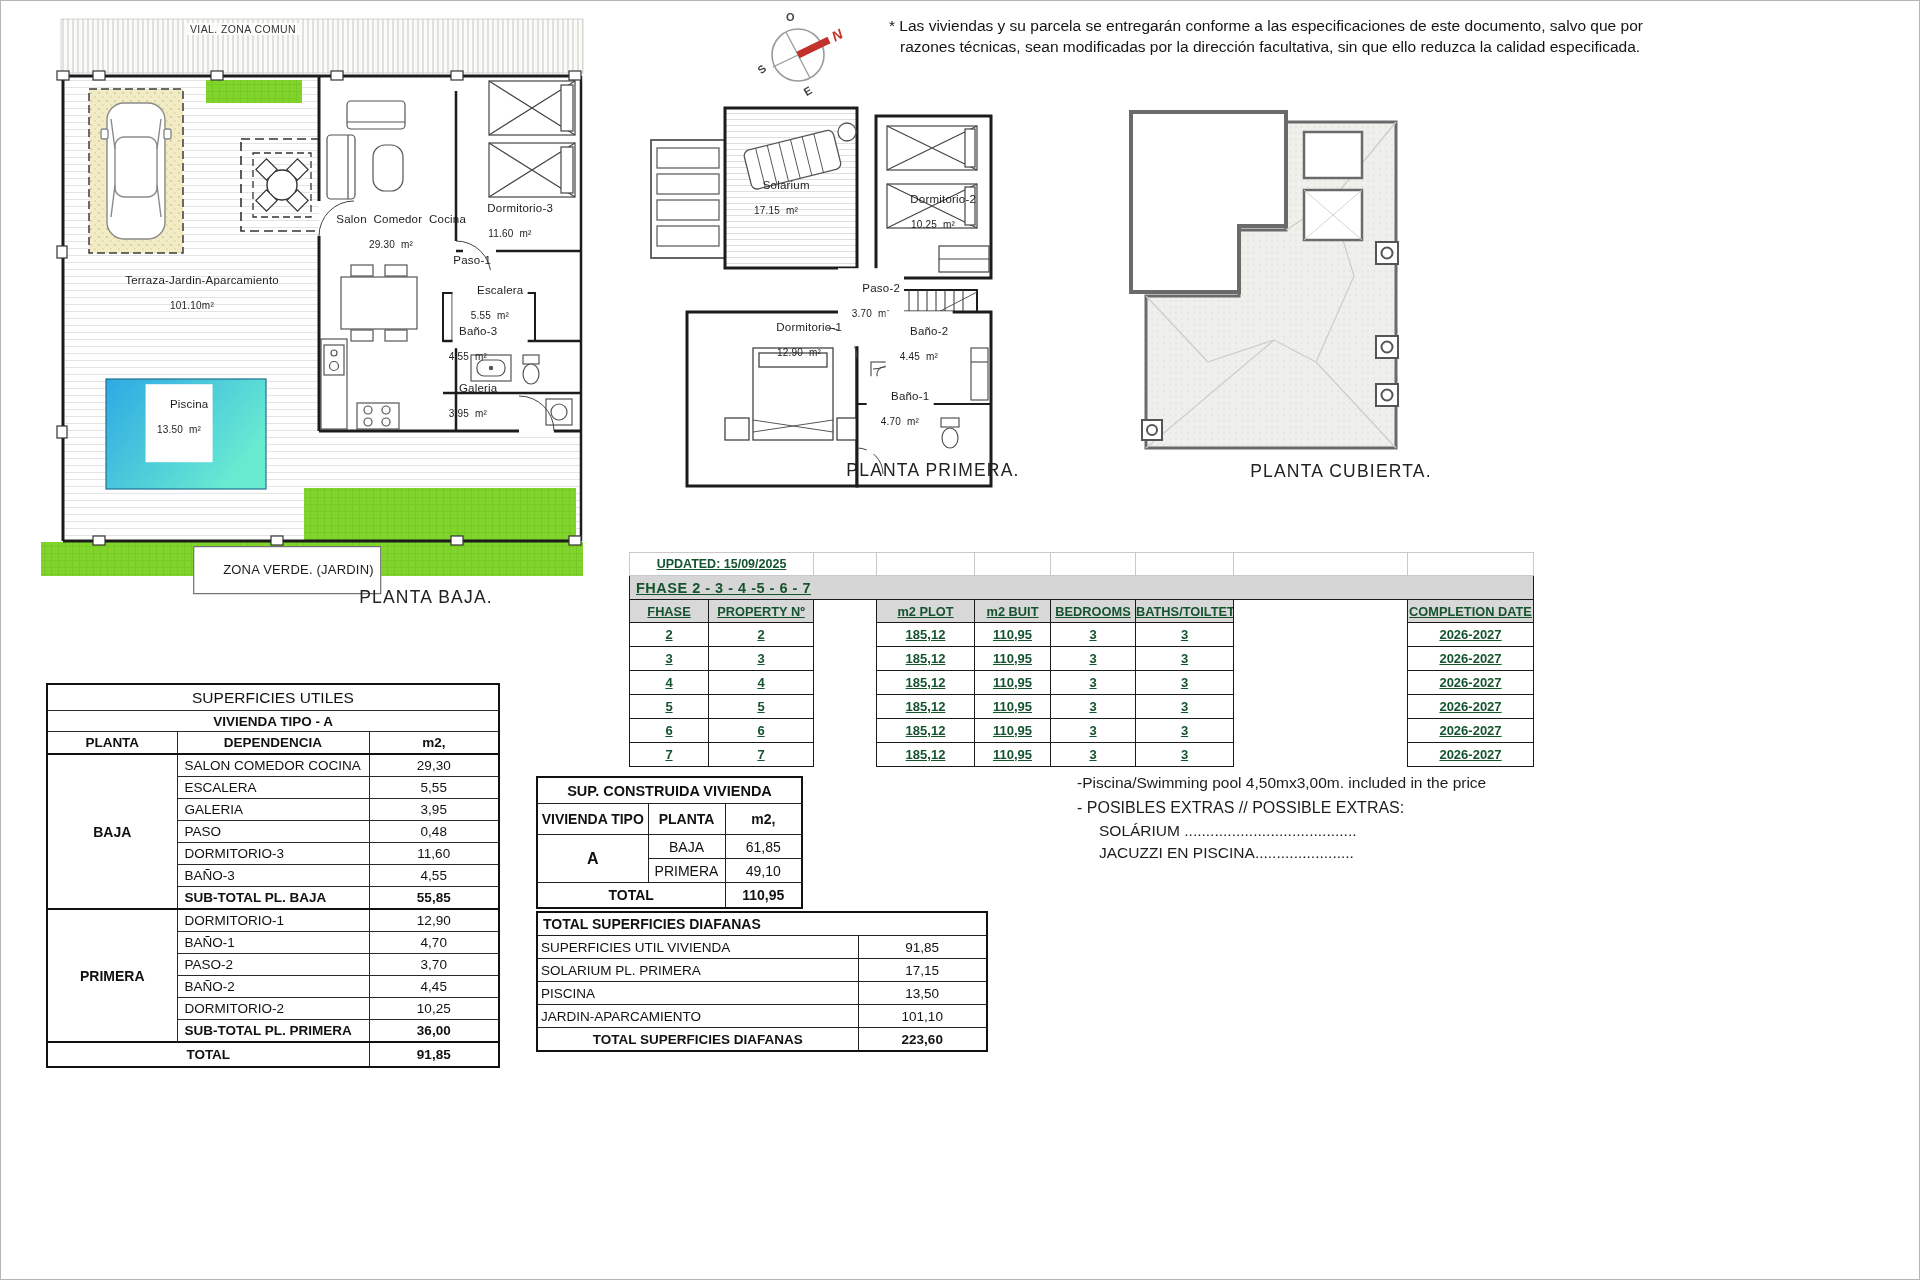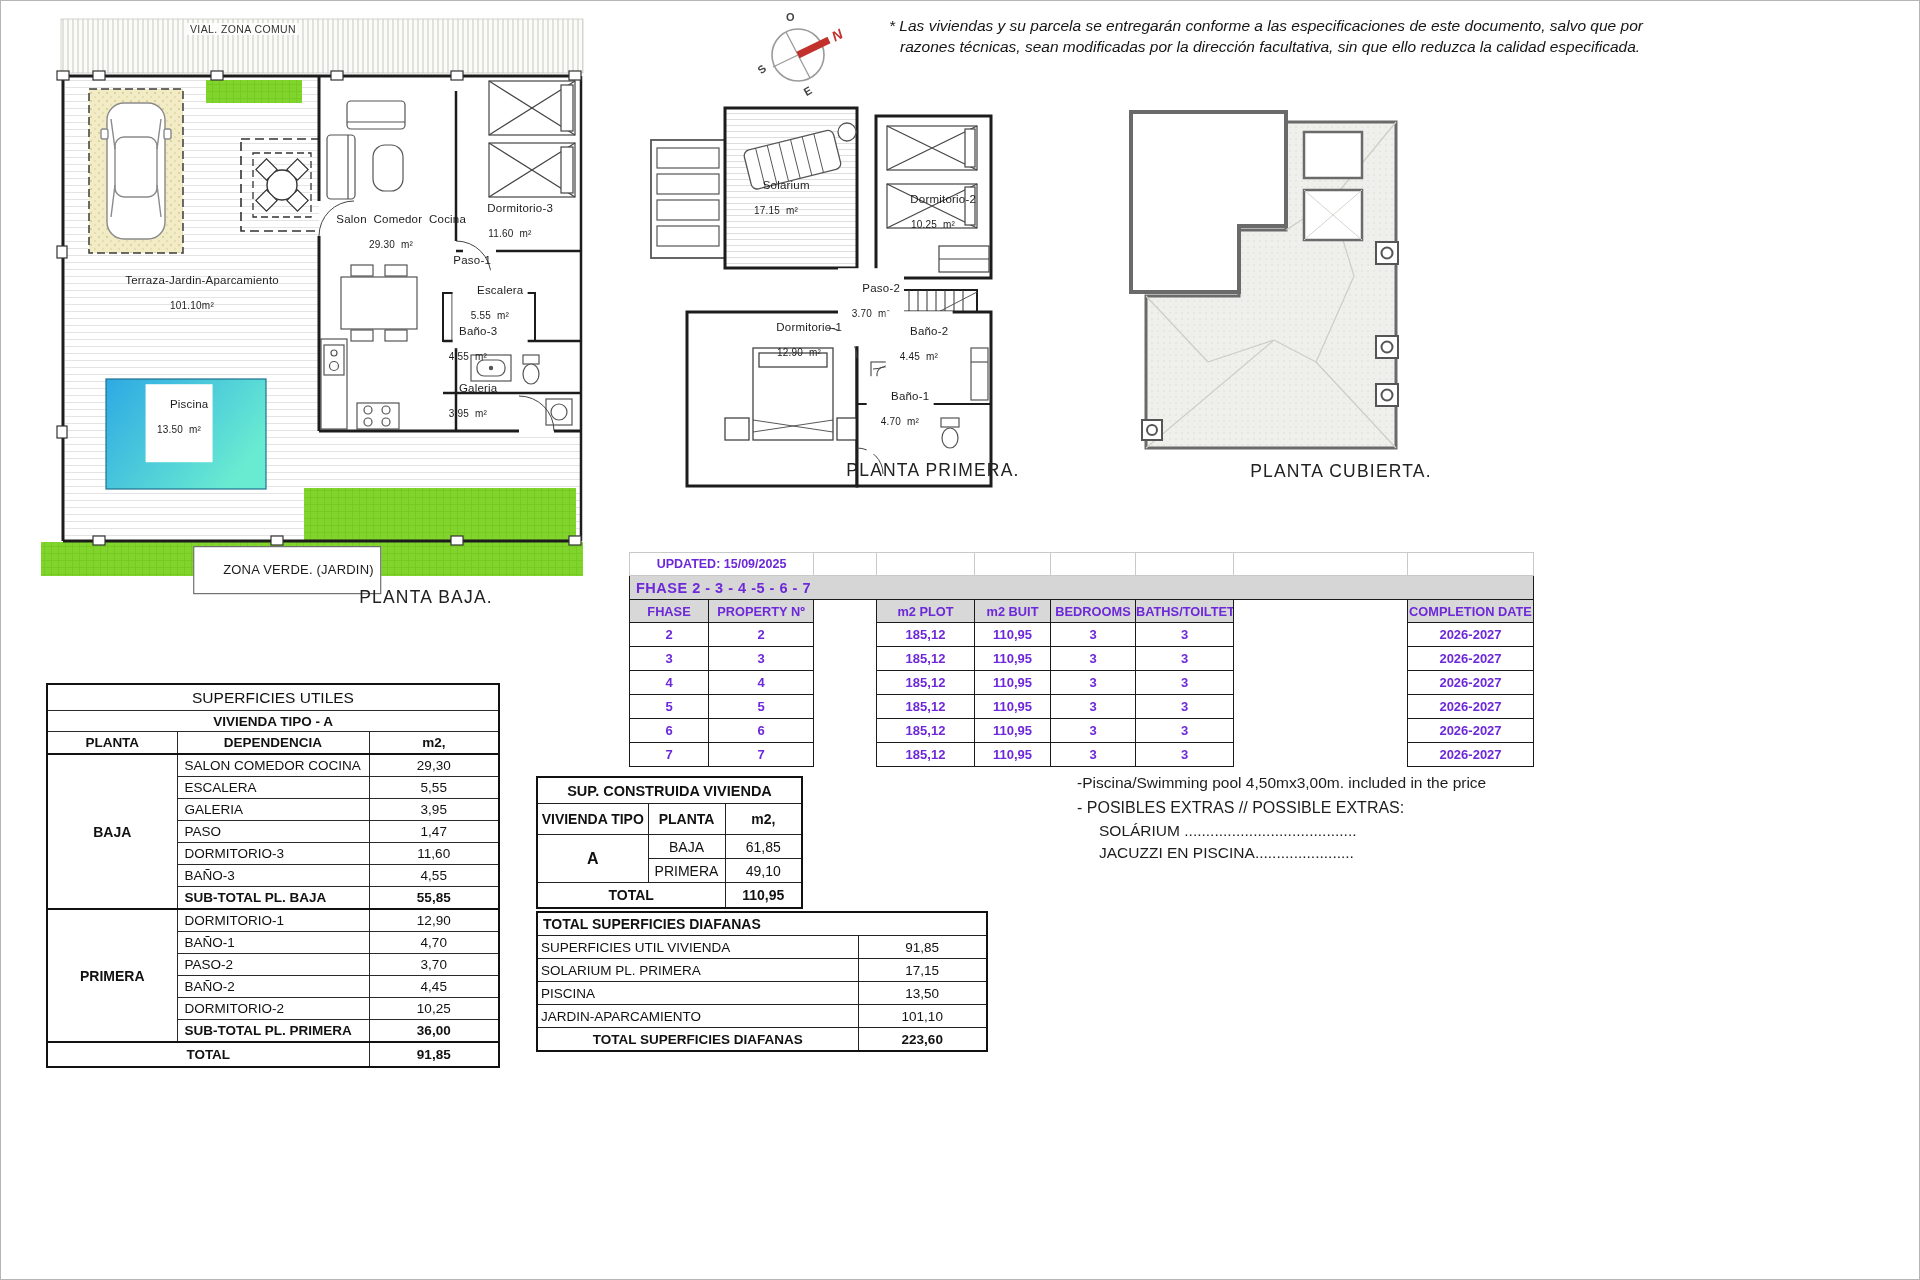--- a/index.html
+++ b/index.html
@@ -17,28 +17,28 @@
                 transform:translateX(-50%);white-space:nowrap;}
   .strip-label{position:absolute;font-size:10.5px;color:#333;transform:translate(-50%,-50%);
                letter-spacing:.4px;white-space:nowrap;background:rgba(255,255,255,.85);padding:0 3px;}
 
   
   .cletter{position:absolute;font-size:11px;font-weight:700;color:#444;}
   .cletter.north{color:#c2312b;font-size:14px;font-style:italic;}
 
   
   #disclaimer{position:absolute;left:888px;top:15px;width:782px;font-size:15.5px;color:#151515;
-              line-height:1.34;text-indent:-11px;padding-left:11px;font-style:italic;}
+              line-height:1.34;text-indent:-11px;padding-left:11px;}
   #notes{position:absolute;left:1076px;top:771px;font-size:15.5px;color:#1d1d1d;line-height:1.42;}
   #notes .n2{font-size:16px;margin-top:3px;}
   #notes .ind{padding-left:22px;}
 
   
   #phase{position:absolute;left:628px;top:551px;border-collapse:collapse;table-layout:fixed;
-         width:904px;font-size:13px;color:#6d28d9;}
+         width:904px;font-size:13px;color:#14532d;text-decoration:underline;}
   #phase td{padding:0;text-align:center;vertical-align:middle;overflow:hidden;white-space:nowrap;}
   #phase .ph-up td{border:1px solid #c9c9c9;height:22px;font-weight:600;font-size:12.5px;}
   #phase .ph-title td{background:#d6d6d6;border:1.6px solid #1a1a1a;height:23px;text-align:left;
                       padding-left:6px;font-weight:700;font-size:14.5px;letter-spacing:.5px;}
   #phase .ph-head td.ph-b{background:#d8d8d8;font-weight:700;font-size:12.8px;height:22px;}
   #phase td.ph-b{border:1.6px solid #1a1a1a;}
   #phase td.ph-gap{border:none;background:#fff;}
   #phase .ph-row td{height:23px;font-weight:600;}
 
   
@@ -554,21 +554,21 @@
     <tr>
           <td class="ut-dep">ESCALERA</td>
           <td class="ut-val">5,55</td>
         </tr>
     <tr>
           <td class="ut-dep">GALERIA</td>
           <td class="ut-val">3,95</td>
         </tr>
     <tr>
           <td class="ut-dep">PASO</td>
-          <td class="ut-val">1,47</td>
+          <td class="ut-val">0,48</td>
         </tr>
     <tr>
           <td class="ut-dep">DORMITORIO-3</td>
           <td class="ut-val">11,60</td>
         </tr>
     <tr>
           <td class="ut-dep">BAÑO-3</td>
           <td class="ut-val">4,55</td>
         </tr>
     <tr class="bold">

